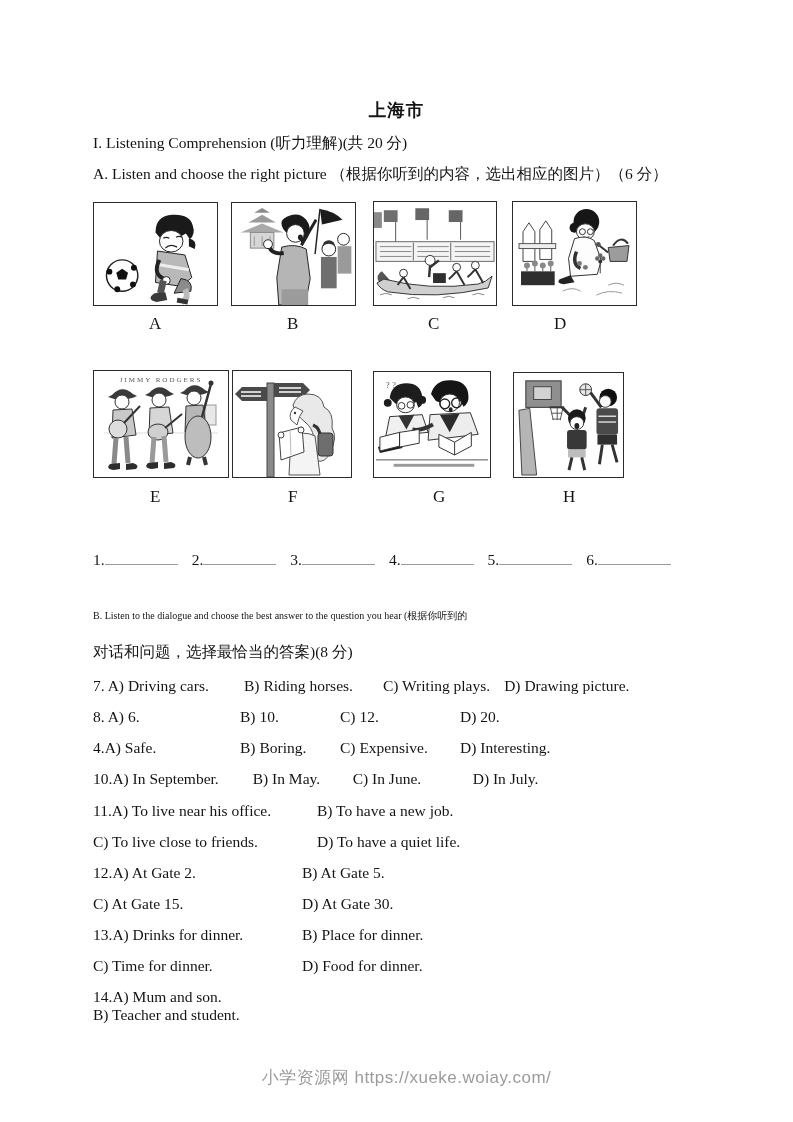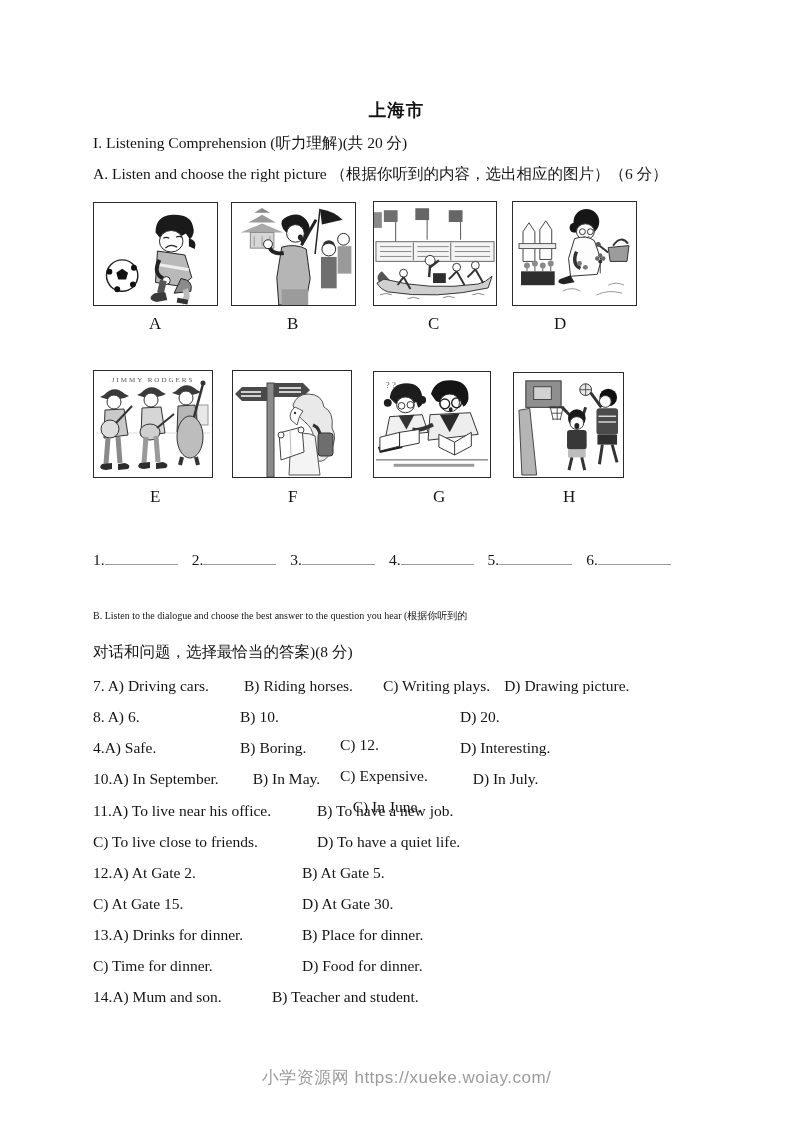--- a/index.html
+++ b/index.html
@@ -13,21 +13,21 @@
   .fig svg{display:block;width:100%;height:100%;}
   .plabel{position:absolute;font-size:17px;}
   .blanks{top:548px;left:93px;font-size:15.5px;white-space:nowrap;}
   .bnum{display:inline-block;}
   .bline{display:inline-block;width:73px;height:16px;border-bottom:1.2px solid #9a9a9a;margin-right:14px;}
   .instr-b1{top:609px;left:93px;font-size:10px;white-space:nowrap;}
   .instr-b2{top:642px;left:93px;font-size:15.5px;white-space:nowrap;}
   .qline{position:absolute;left:93px;display:flex;font-size:15.5px;white-space:nowrap;}
   .seg{display:inline-block;padding-right:14px;}
   .t7 .seg:nth-child(1){min-width:137px;} .t7 .seg:nth-child(2){min-width:125px;} .t7 .seg:nth-child(3){min-width:107px;}
-  .t8 .seg:nth-child(1){min-width:113px;} .t8 .seg:nth-child(2){min-width:86px;margin-left:20px;}  .t8 .seg:nth-child(3){min-width:106px;margin-top:28px;}
+  .t8 .seg:nth-child(1){min-width:113px;} .t8 .seg:nth-child(2){min-width:86px;margin-left:20px;}  .t8 .seg:nth-child(3){min-width:106px;}
   .c210 .seg:nth-child(1){min-width:210px;}
   .c195 .seg:nth-child(1){min-width:195px;}
   .c165 .seg:nth-child(1){min-width:165px;}
   .footer{top:1066px;left:10px;width:793px;text-align:center;font-family:"Liberation Sans","DejaVu Sans",sans-serif;
           font-size:17px;color:#9b9b9b;letter-spacing:0.5px;}
 </style>
 </head>
 <body>
 
 <div class="page">
@@ -141,21 +141,21 @@
         <circle cx="38" cy="62" r="3" fill="#8a8a8a"></circle>
       <path d="M50,90 q10,-5 18,0 M84,94 q12,-6 26,-2 M96,84 q8,-4 16,0" stroke="#999" fill="none"></path>
     </svg>
   </div>
 
   <span class="plabel" style="left:149px;top:314px;">A</span>
   <span class="plabel" style="left:287px;top:314px;">B</span>
   <span class="plabel" style="left:428px;top:314px;">C</span>
   <span class="plabel" style="left:554px;top:314px;">D</span>
 
-  <div class="fig" style="left:93px;top:370px;width:120px;height:108px;">
+  <div class="fig" style="left:93px;top:370px;width:136px;height:108px;">
     <svg viewBox="0 0 118 106" aria-label="country band of three cowboys playing banjo, guitar and bass">
       <text x="59" y="11" font-size="7" text-anchor="middle" fill="#555" letter-spacing="2">JIMMY RODGERS</text>
       <path d="M2,62 h114" stroke="#ddd"></path>
       <rect x="103" y="34" width="11" height="20" fill="#e8e8e8" stroke="#999"></rect>
 
       <path d="M10,24 q10,-11 21,-1 l4,2 q-15,7 -29,1 z" fill="#3a3a3a"></path>
       <circle cx="20" cy="31" r="7" fill="#fff" stroke="#333"></circle>
       <path d="M11,39 l19,-1 4,26 -24,3 z" fill="#c9c9c9" stroke="#333"></path>
       <circle cx="16" cy="58" r="9" fill="#ddd" stroke="#333"></circle>
       <path d="M22,52 l16,-17" stroke="#333" stroke-width="2"></path>
@@ -304,21 +304,21 @@
     <span class="seg">D) At Gate 30.</span>
   </div>
   <div class="qline c195" style="top:926px;">
     <span class="seg">13.A) Drinks for dinner.</span>
     <span class="seg">B) Place for dinner.</span>
   </div>
   <div class="qline c195" style="top:957px;">
     <span class="seg">C) Time for dinner.</span>
     <span class="seg">D) Food for dinner.</span>
   </div>
-  <div class="qline c165" style="top:988px;">
+  <div class="qline c165" style="top:988px;flex-direction:column;">
     <span class="seg">14.A) Mum and son.</span>
     <span class="seg">B) Teacher and student.</span>
   </div>
 
   <div class="abs footer">
     <span>小学资源网</span>
     <span>https://xueke.woiay.com/</span>
   </div>
 
 </div>

